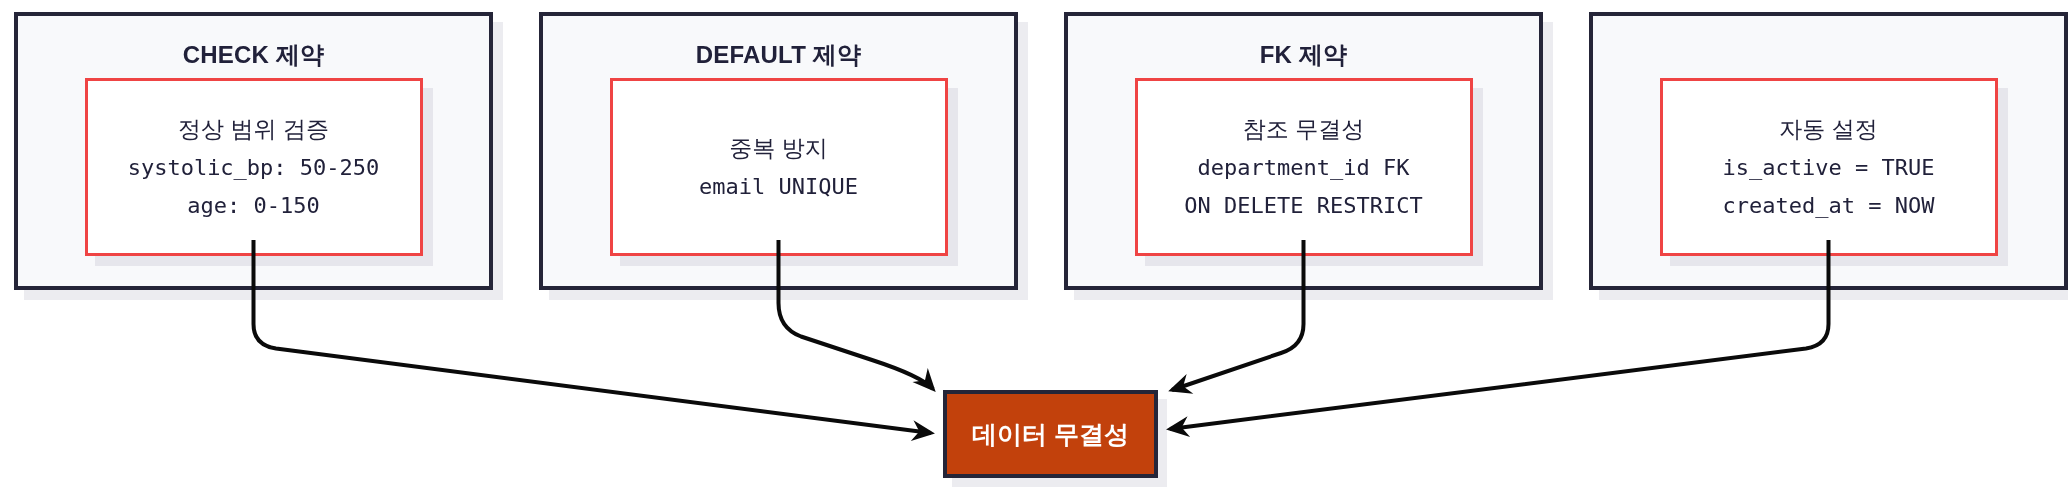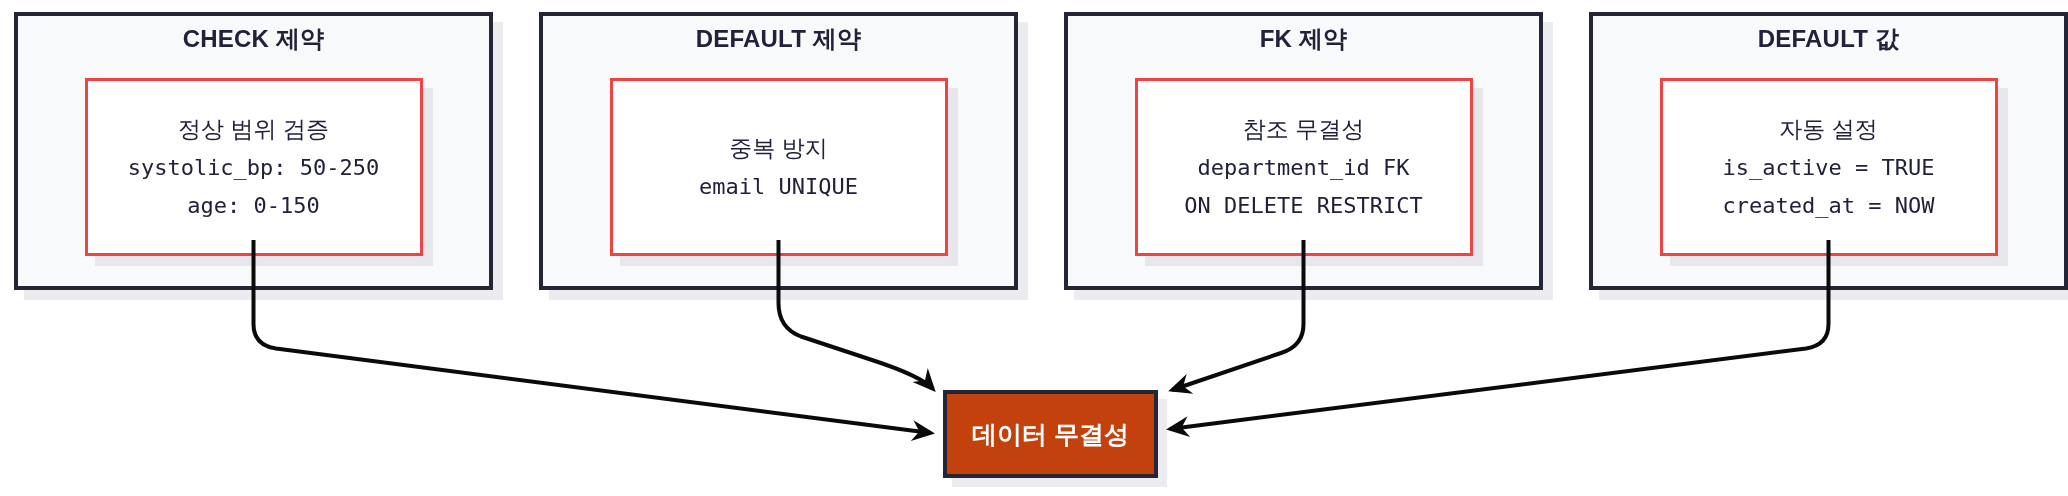--- a/index.html
+++ b/index.html
@@ -19,21 +19,21 @@
     border:4px solid #252538;
     box-shadow:10px 10px 0 #ececf0;
     z-index:1;
   }
   .node--1{left:14px;}
   .node--2{left:539px;}
   .node--3{left:1064px;}
   .node--4{left:1589px;}
   .node-title{
     text-align:center;
-    padding-top:7px;
+    padding-top:23px;
     font-size:24px;
     font-weight:600;
     color:#21213a;
     letter-spacing:0.2px;
   }
   .inner{
     position:absolute;
     left:50%;top:62px;
     transform:translateX(-50%);
     width:338px;height:178px;
@@ -113,21 +113,20 @@
   <div class="node node--3">
     <div class="node-title">FK 제약</div>
     <div class="inner">
       <div class="inner-subtitle">참조 무결성</div>
       <div class="inner-code">department_id FK</div>
       <div class="inner-code">ON DELETE RESTRICT</div>
     </div>
   </div>
 
   <div class="node node--4">
-    <div class="node-title">DEFAULT 값</div>
     <div class="inner">
       <div class="inner-subtitle">자동 설정</div>
       <div class="inner-code">is_active = TRUE</div>
       <div class="inner-code">created_at = NOW</div>
     </div>
   </div>
 
   <div class="target">
     <span class="target-label">데이터 무결성</span>
   </div>

